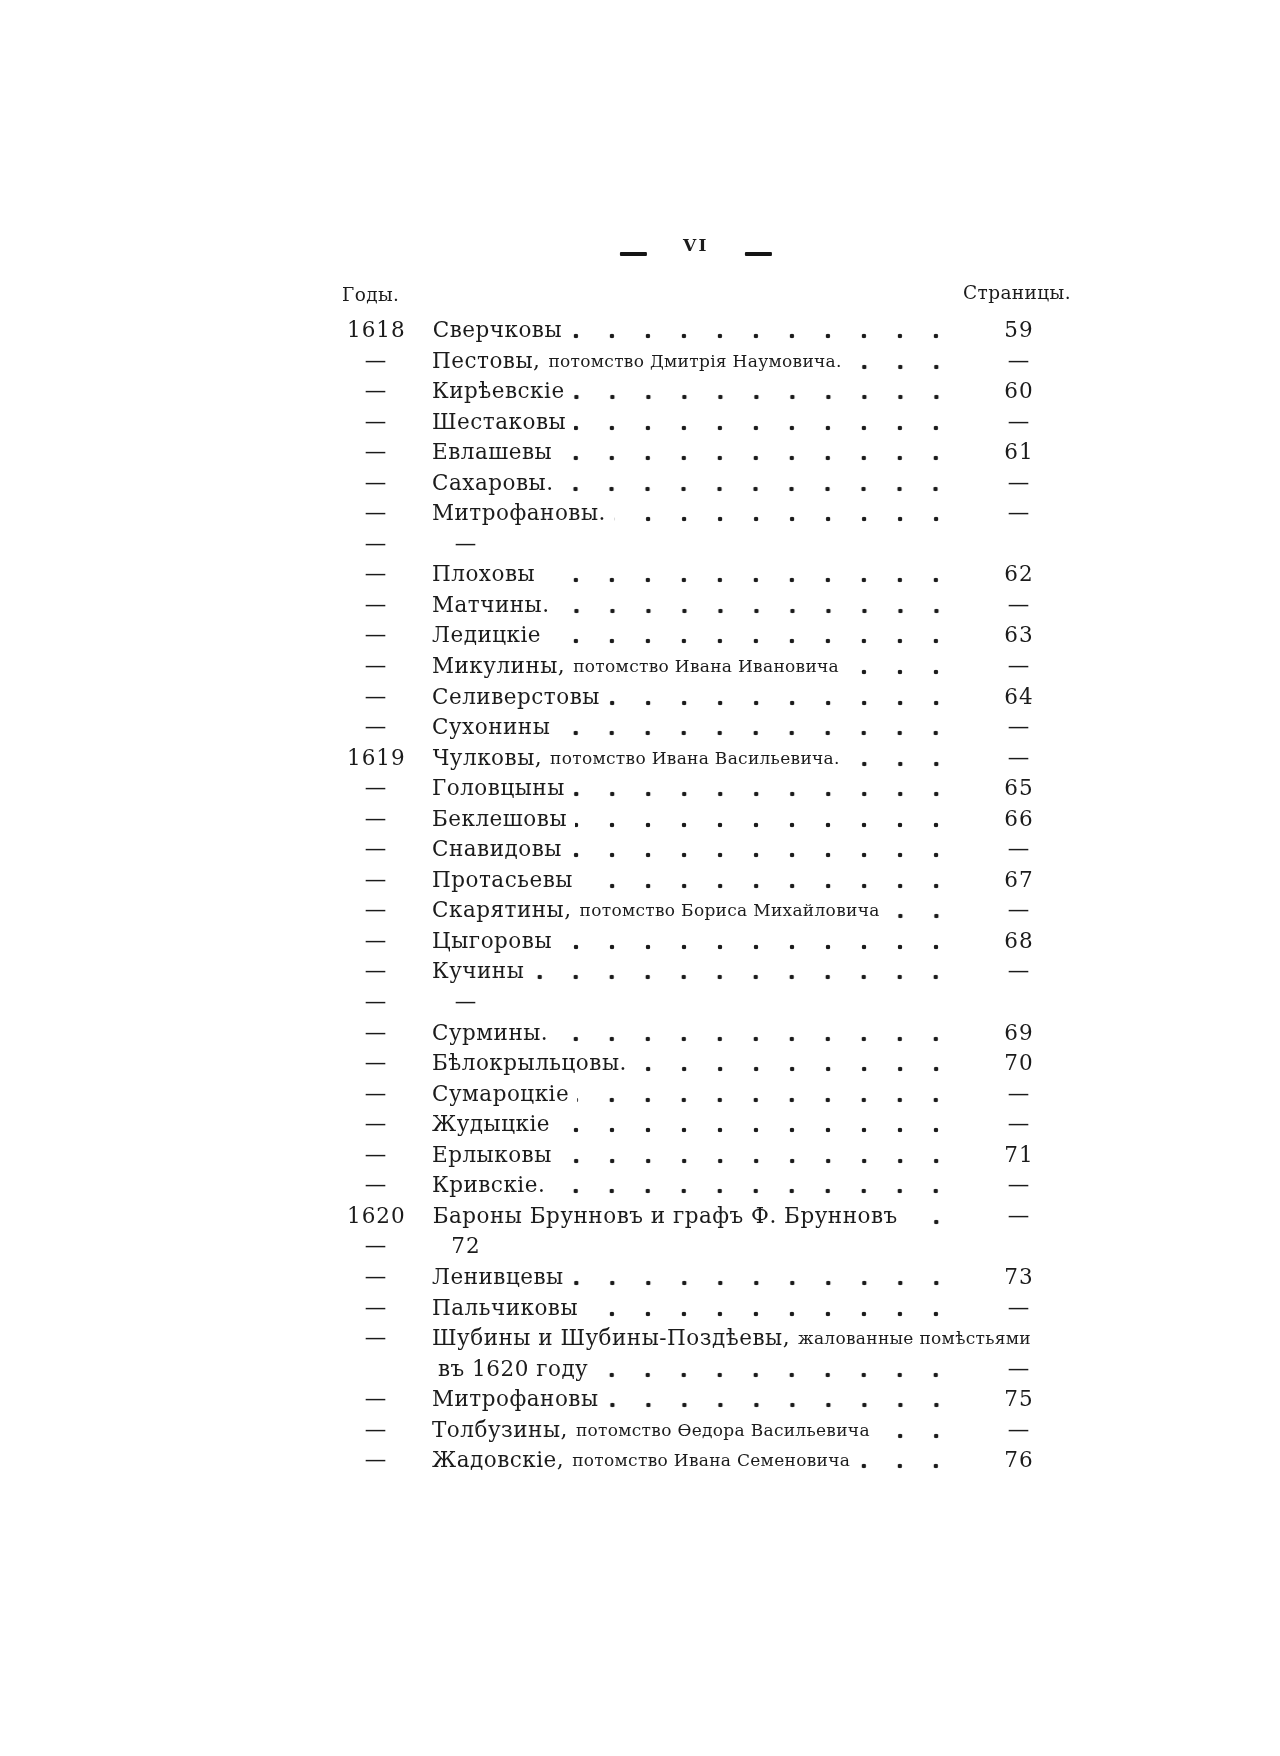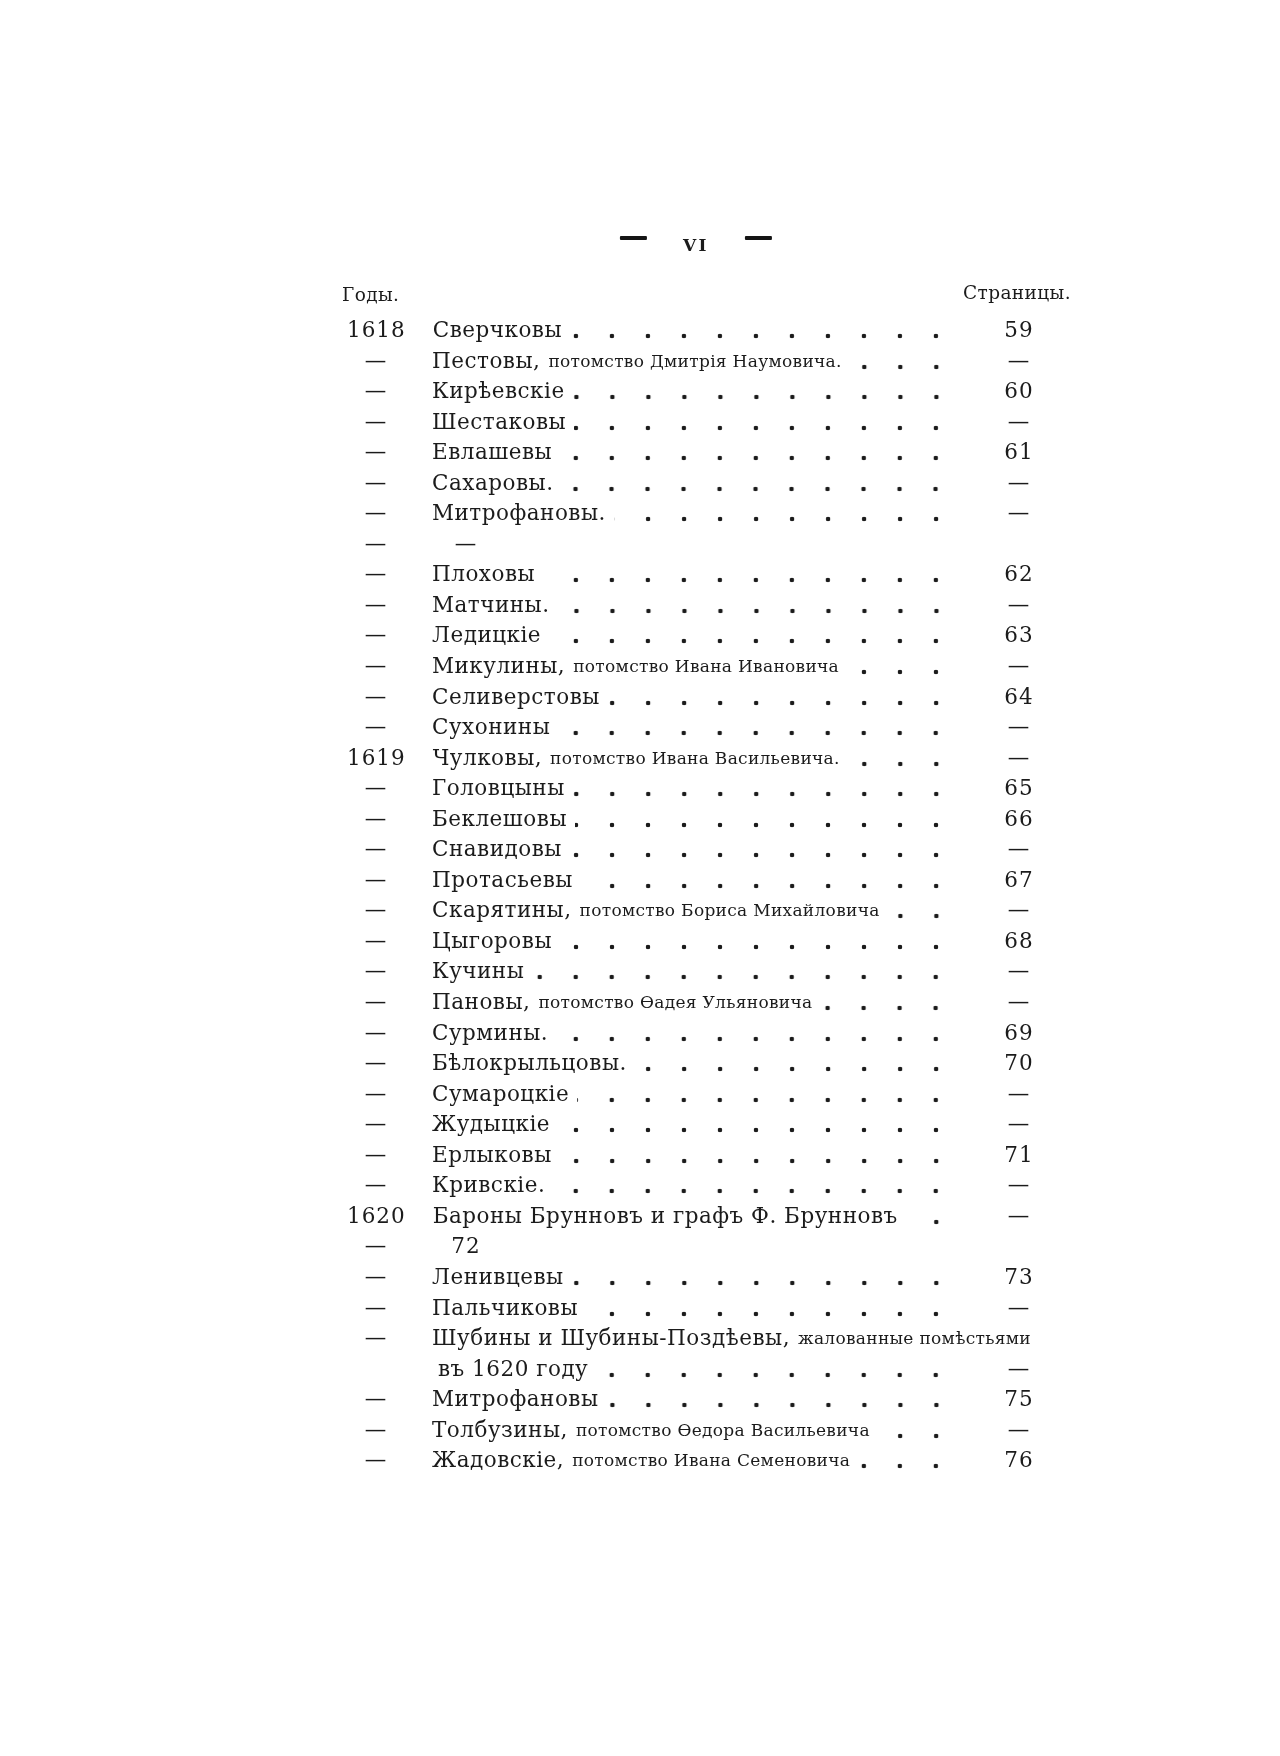--- a/index.html
+++ b/index.html
@@ -19,21 +19,21 @@
     position: absolute;
     inset: 0;
   }
   
   .folio {
     position: absolute;
     top: 236px;
     left: 696px;
     transform: translateX(-50%);
     display: flex;
-    align-items: flex-start;
+    align-items: flex-end;
     gap: 36px;
     height: 20px;
   }
   .fdash {
     display: inline-block;
     width: 27px;
     height: 4px;
     background: #151515;
     border-radius: 1px;
   }
@@ -330,25 +330,20 @@
       <span class="body">
         <span class="nm">Кучины</span>
 
         <span class="dots"></span>
       </span>
       <span class="pg">—</span>
     </div>
 
     <div class="row">
       <span class="year">—</span>
-      <span class="body">
-        <span class="nm">Пановы,</span>
-        <span class="desc">потомство Ѳадея Ульяновича</span>
-        <span class="dots"></span>
-      </span>
       <span class="pg">—</span>
     </div>
 
     <div class="row">
       <span class="year">—</span>
       <span class="body">
         <span class="nm">Сурмины.</span>
 
         <span class="dots"></span>
       </span>

